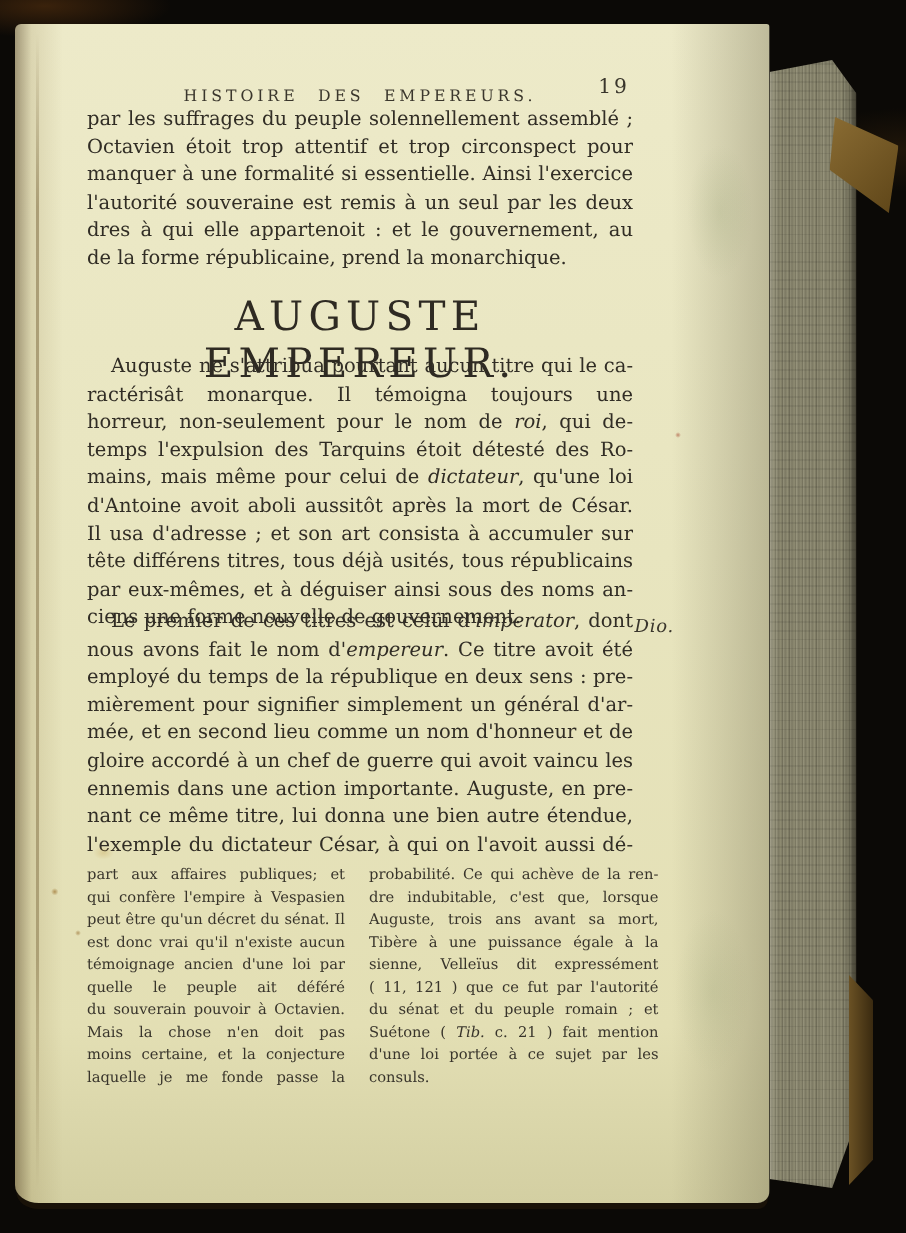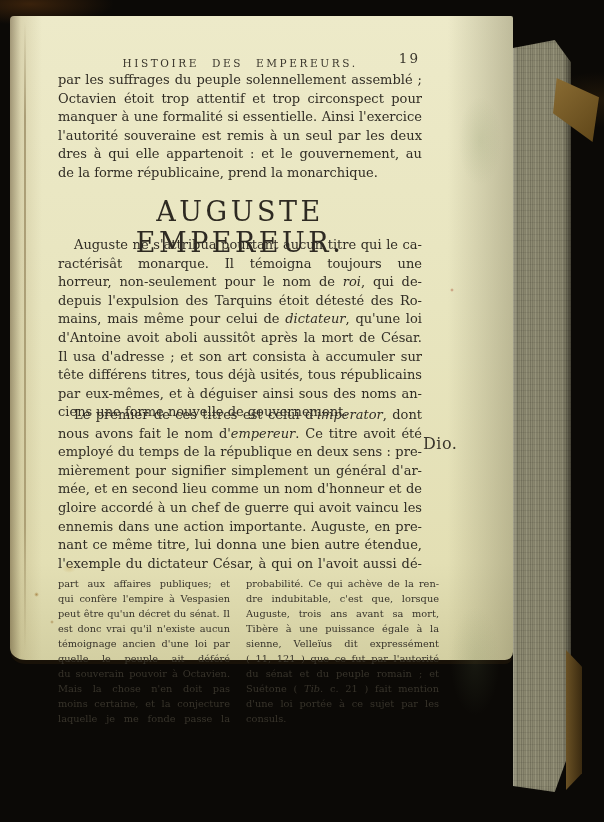--- a/index.html
+++ b/index.html
@@ -5,21 +5,21 @@
   html,body{margin:0;padding:0;}
   body{
     width:604px;height:822px;position:relative;overflow:hidden;
     background:
       radial-gradient(ellipse 120px 30px at 30px 4px, rgba(96,54,16,0.55), rgba(0,0,0,0) 70%),
       radial-gradient(ellipse 90px 40px at 600px 100px, rgba(70,45,15,0.35), rgba(0,0,0,0) 70%),
       #0b0906;
     font-family:"DejaVu Serif","Liberation Serif",serif;
   }
   .book-page{
-    position:absolute;left:10px;top:16px;width:503px;height:644px;
+    position:absolute;left:10px;top:16px;width:503px;height:786px;
     background:
       linear-gradient(90deg, rgba(70,50,20,0.45) 0px, rgba(140,120,70,0.18) 11px, rgba(0,0,0,0) 32px),
       linear-gradient(90deg, rgba(0,0,0,0) 87%, rgba(115,110,80,0.38) 100%),
       linear-gradient(180deg,#edeac9 0%,#e8e5bf 45%,#e3dfb4 85%,#d3cfa2 100%);
     border-radius:4px 2px 8px 16px / 4px 2px 8px 12px;
     box-shadow:0 5px 0 -1px rgba(28,20,9,0.85);
   }
   .book-page::before{ 
     content:'';position:absolute;left:14px;top:6px;bottom:8px;width:2px;
     background:linear-gradient(180deg,rgba(110,88,45,0.0),rgba(110,88,45,0.45) 15%,rgba(110,88,45,0.4) 80%,rgba(110,88,45,0));
@@ -48,21 +48,21 @@
   .running-head .pagenum{position:absolute;right:2px;top:-2px;font-size:13.5px;letter-spacing:2px;}
   .para,.foot{position:absolute;color:#312d25;}
   .para{font-size:13px;line-height:18.6px;width:364px;left:48px;}
   .p1{top:55px;}
   .chapter{
     position:absolute;left:48px;top:180px;width:364px;margin:0;text-align:center;
     font-size:27px;font-weight:normal;letter-spacing:3.5px;word-spacing:9px;color:#2e2a22;
   }
   .p2{top:220px;}
   .p3{top:390px;}
-  .margin-note{position:absolute;left:413px;top:418px;font-size:16px;color:#3a362c;letter-spacing:0.5px;}
+  .margin-note{position:absolute;left:413px;top:394px;font-style:italic;font-size:12px;color:#3a362c;letter-spacing:0.5px;}
   .foot{font-size:9.8px;line-height:15px;color:#38342b;}
   .fl{left:48px;top:560px;width:172px;}
   .fr{left:236px;top:560px;width:193px;}
   .tline{text-align:justify;text-align-last:justify;overflow:hidden;}
   .para .tline{height:18.6px;}
   .foot .tline{height:15px;}
   .tline.noslast{text-align-last:left;}
   .tline.indent{text-indent:16px;}
   
   .stain{position:absolute;border-radius:50%;pointer-events:none;}
@@ -91,21 +91,21 @@
       <div class="tline">dres à qui elle appartenoit : et le gouvernement, au lieu</div>
       <div class="tline noslast">de la forme républicaine, prend la monarchique.</div>
     </div>
 
   <h1 class="chapter">AUGUSTE EMPEREUR.</h1>
 
   <div class="para p2">
       <div class="tline indent">Auguste ne s'attribua pourtant aucun titre qui le ca-</div>
       <div class="tline">ractérisât monarque. Il témoigna toujours une extrême</div>
       <div class="tline">horreur, non-seulement pour le nom de <i>roi</i>, qui de-</div>
-      <div class="tline">depuis l'expulsion des Tarquins étoit détesté des Ro-</div>
+      <div class="tline">temps l'expulsion des Tarquins étoit détesté des Ro-</div>
       <div class="tline">mains, mais même pour celui de <i>dictateur</i>, qu'une loi</div>
       <div class="tline">d'Antoine avoit aboli aussitôt après la mort de César.</div>
       <div class="tline">Il usa d'adresse ; et son art consista à accumuler sur sa</div>
       <div class="tline">tête différens titres, tous déjà usités, tous républicains</div>
       <div class="tline">par eux-mêmes, et à déguiser ainsi sous des noms an-</div>
       <div class="tline noslast">ciens une forme nouvelle de gouvernement.</div>
     </div>
 
   <div class="margin-note">Dio.</div>
 

